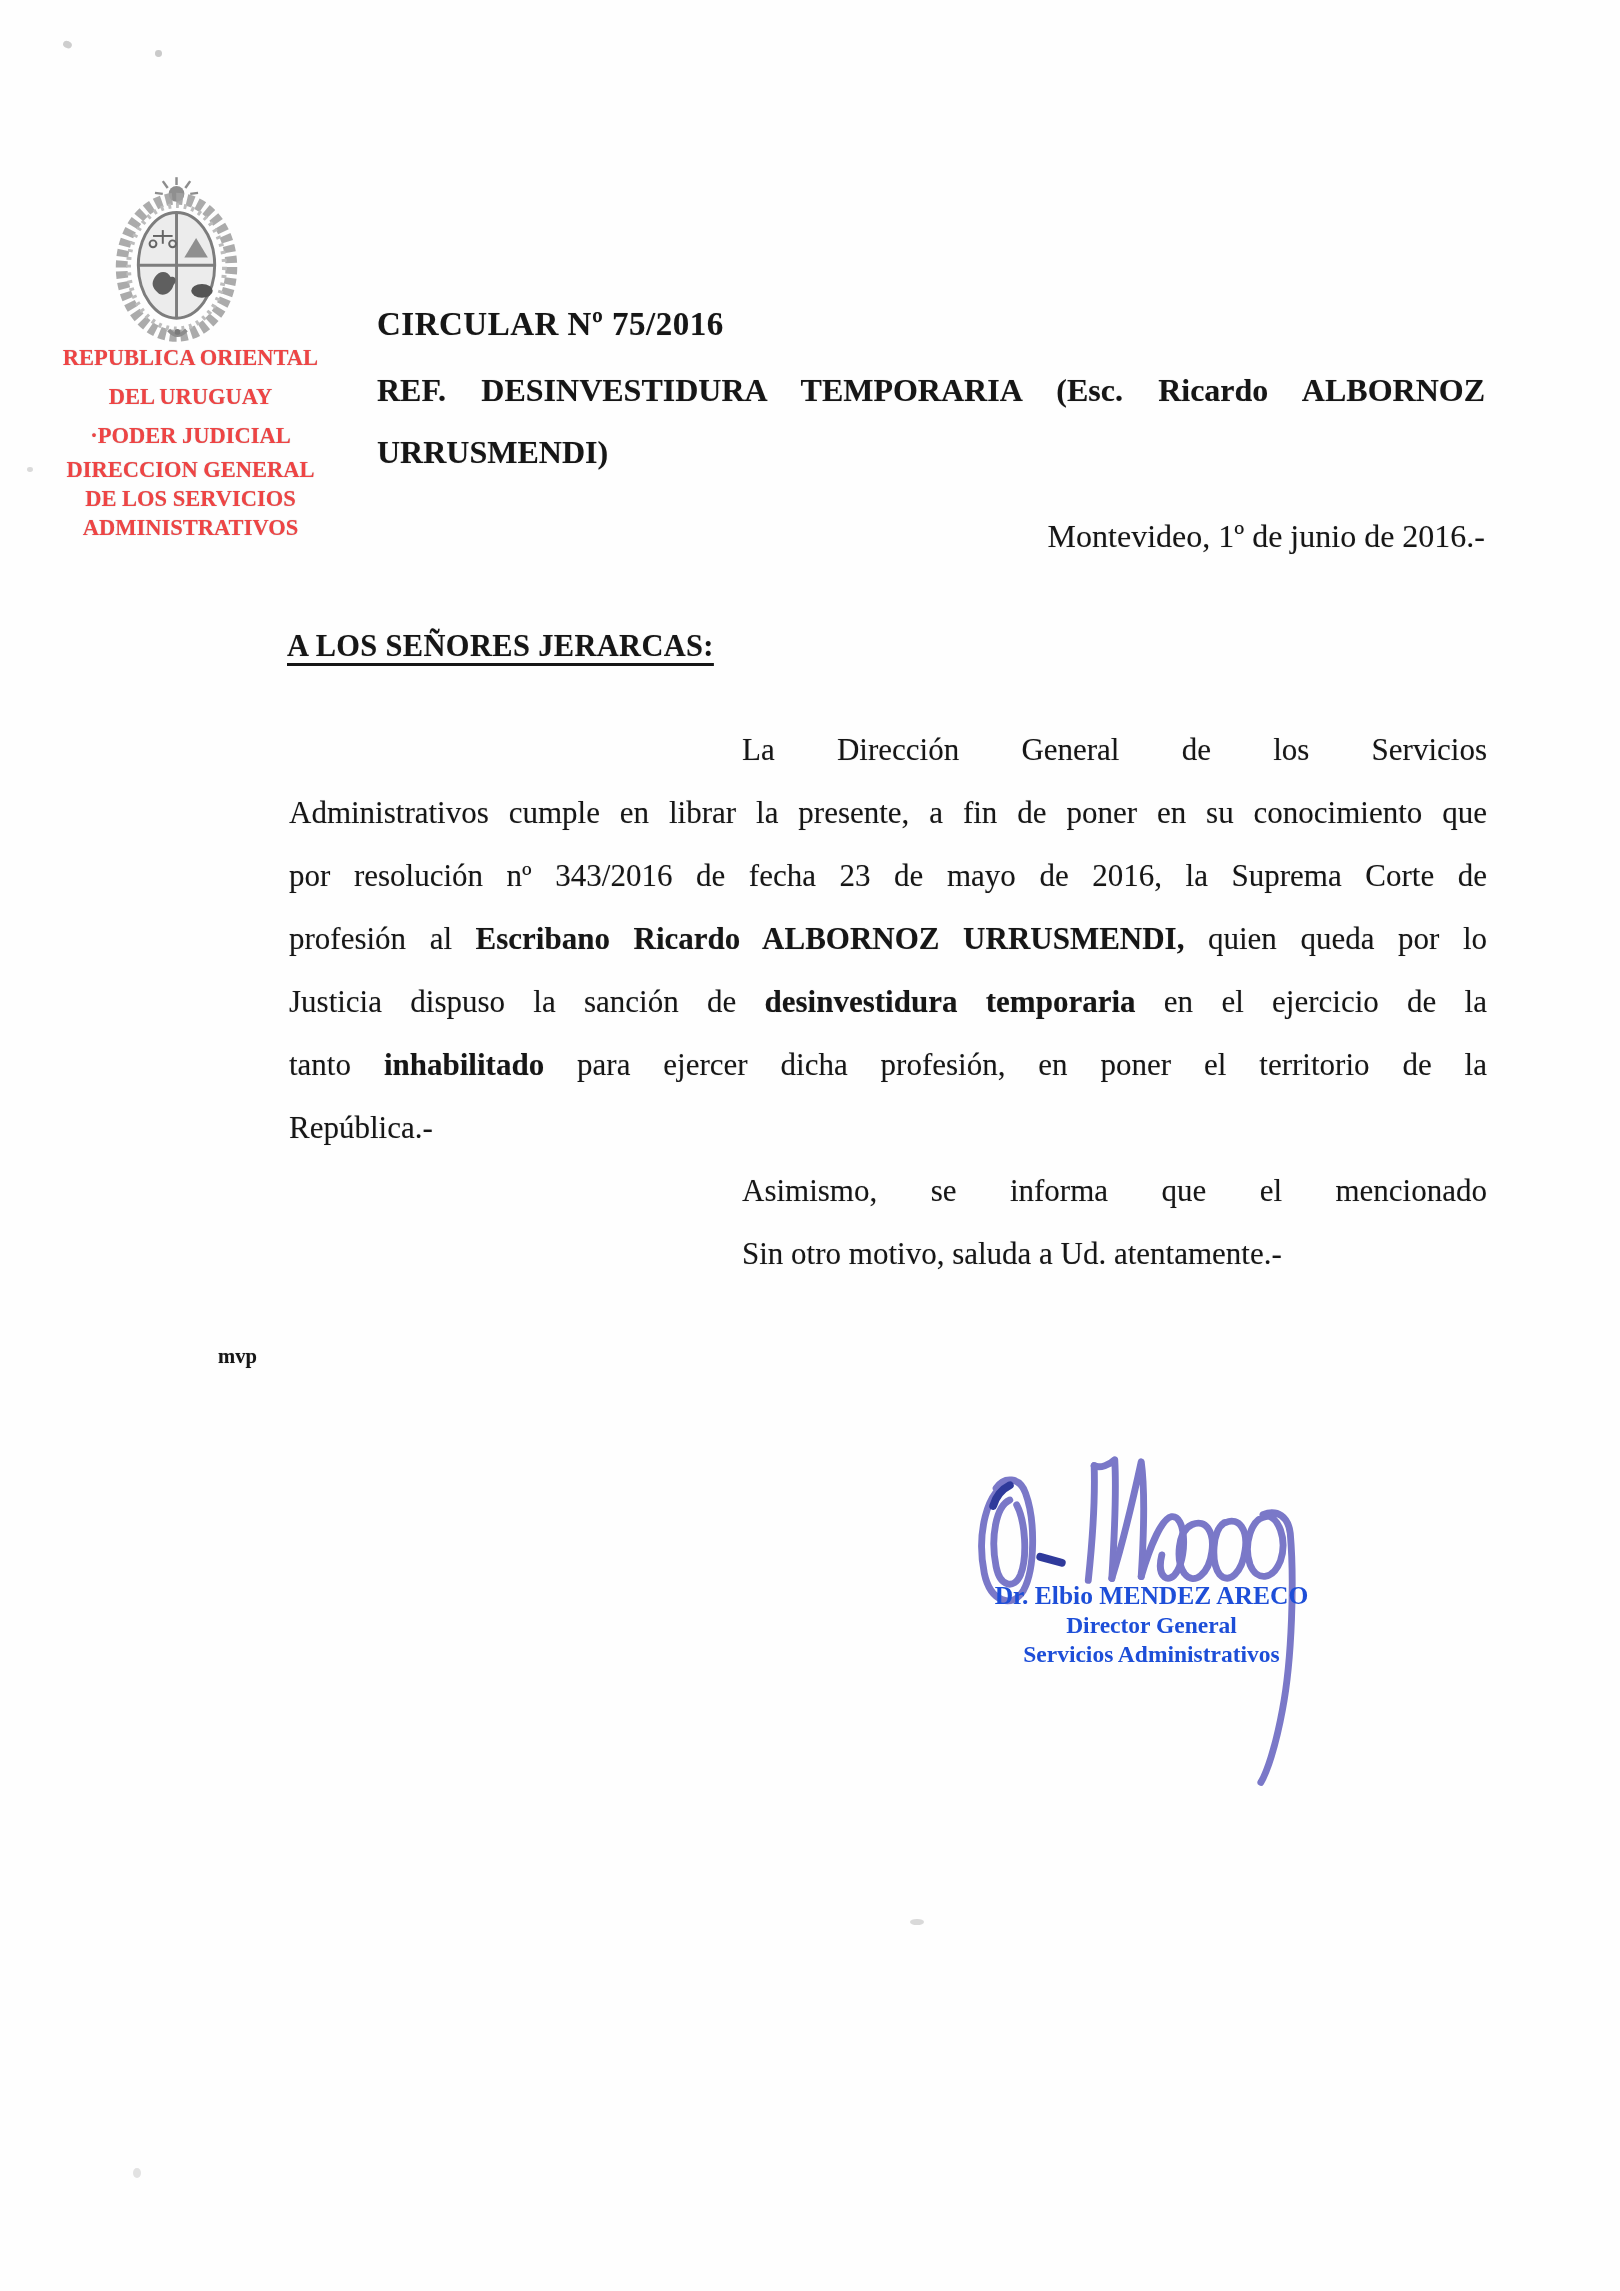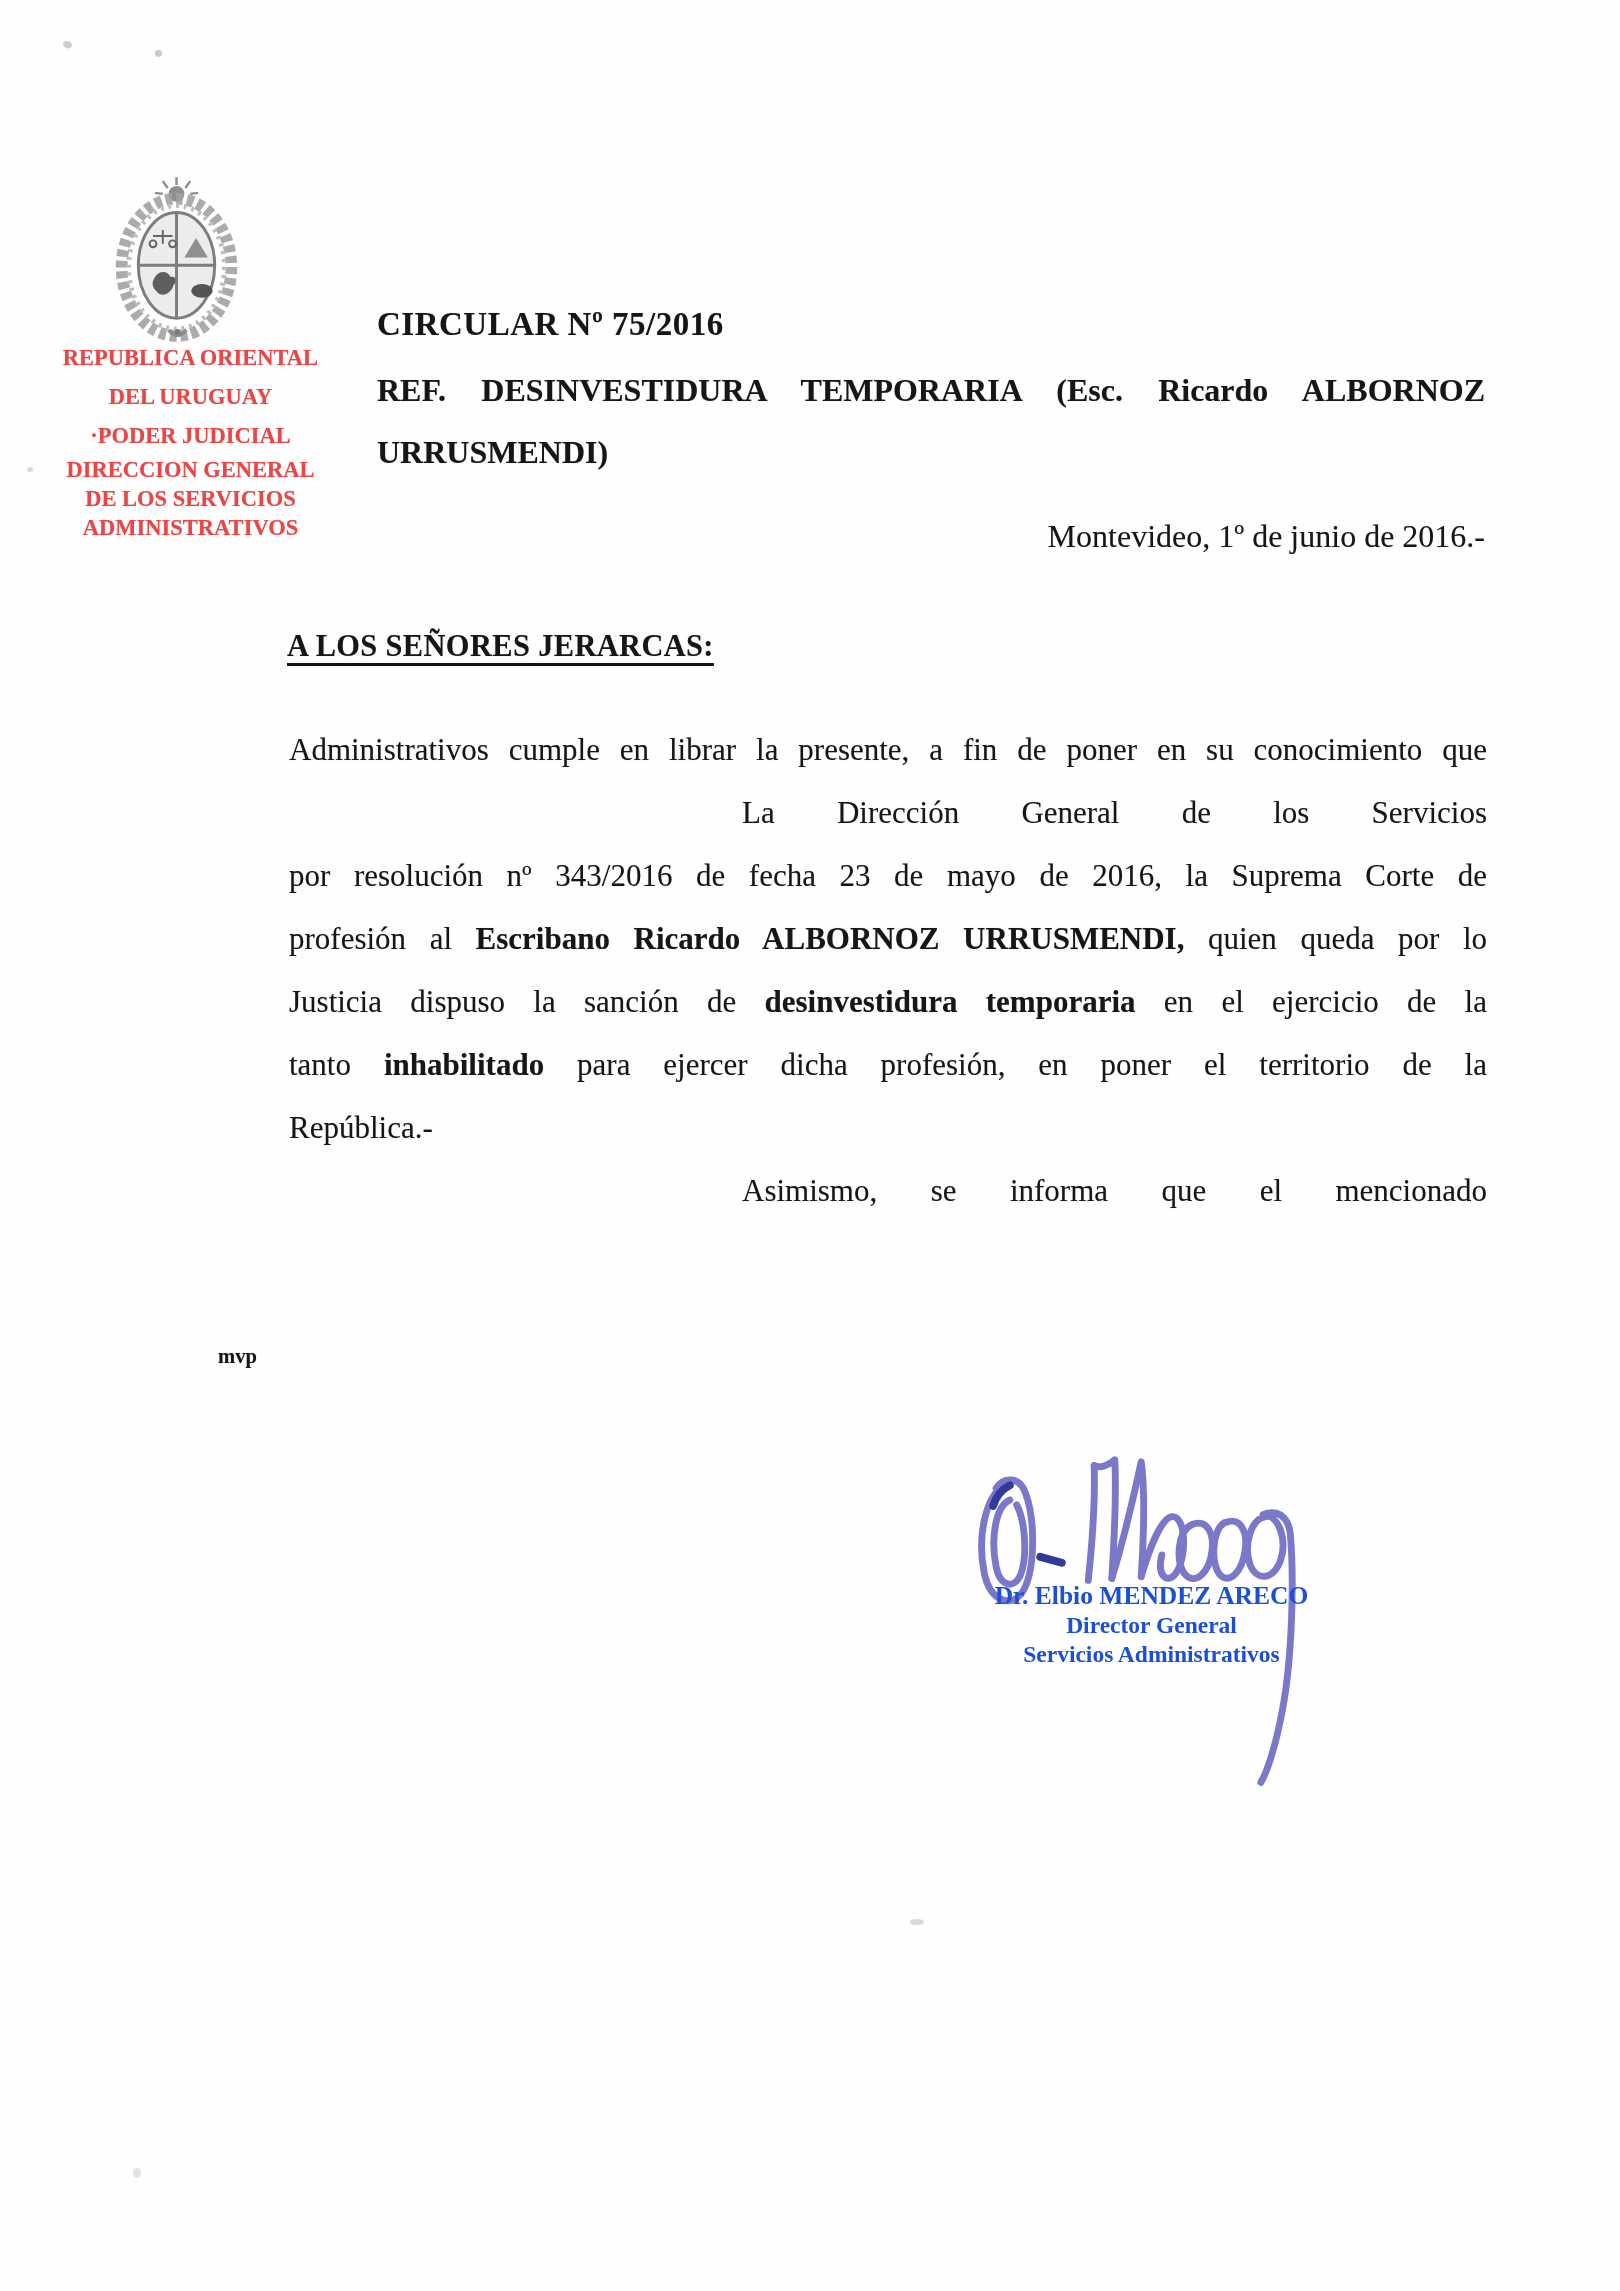--- a/index.html
+++ b/index.html
@@ -121,28 +121,29 @@
       <div class="j">REF. DESINVESTIDURA TEMPORARIA (Esc. Ricardo ALBORNOZ</div>
       <div>URRUSMENDI)</div>
     </div>
   </div>
 
   <div class="dateline txt">Montevideo, 1º de junio de 2016.-</div>
 
   <div class="salut txt">A LOS SEÑORES JERARCAS:</div>
 
   <div class="body-text txt" id="body-lines">
+      <div class="bline just ind"><span>La Dirección General de los Servicios</span></div>
       <div class="bline just"><span>Administrativos cumple en librar la presente, a fin de poner en su conocimiento que</span></div>
-      <div class="bline just ind"><span>La Dirección General de los Servicios</span></div>
       <div class="bline just"><span>por resolución nº 343/2016 de fecha 23 de mayo de 2016, la Suprema Corte de</span></div>
       <div class="bline just"><span>profesión al </span><span class="b">Escribano Ricardo ALBORNOZ URRUSMENDI,</span><span> quien queda por lo</span></div>
       <div class="bline just"><span>Justicia dispuso la sanción de </span><span class="b">desinvestidura temporaria</span><span> en el ejercicio de la</span></div>
       <div class="bline just"><span>tanto </span><span class="b">inhabilitado</span><span> para ejercer dicha profesión, en poner el territorio de la</span></div>
       <div class="bline"><span>República.-</span></div>
       <div class="bline just ind"><span>Asimismo, se informa que el mencionado</span></div>
+      <div class="bline ind"><span>Sin otro motivo, saluda a Ud. atentamente.-</span></div>
     </div>
 
   <div class="initials txt">mvp</div>
 
   <div class="sig-svg">
     <svg width="353" height="353" viewBox="970 1478 360 360" xmlns="http://www.w3.org/2000/svg">
       <g fill="none" stroke-linecap="round" stroke-linejoin="round">
         <g stroke="#7a78c8" stroke-width="7">
           <path d="M1030 1512 C1006 1520 996 1565 1004 1605 C1010 1633 1032 1642 1044 1622 C1056 1600 1056 1550 1046 1523 C1040 1506 1024 1506 1016 1518"></path>
           <path d="M1030 1530 C1016 1536 1010 1568 1016 1598 C1020 1618 1034 1622 1041 1606 C1048 1588 1046 1552 1037 1535"></path>

